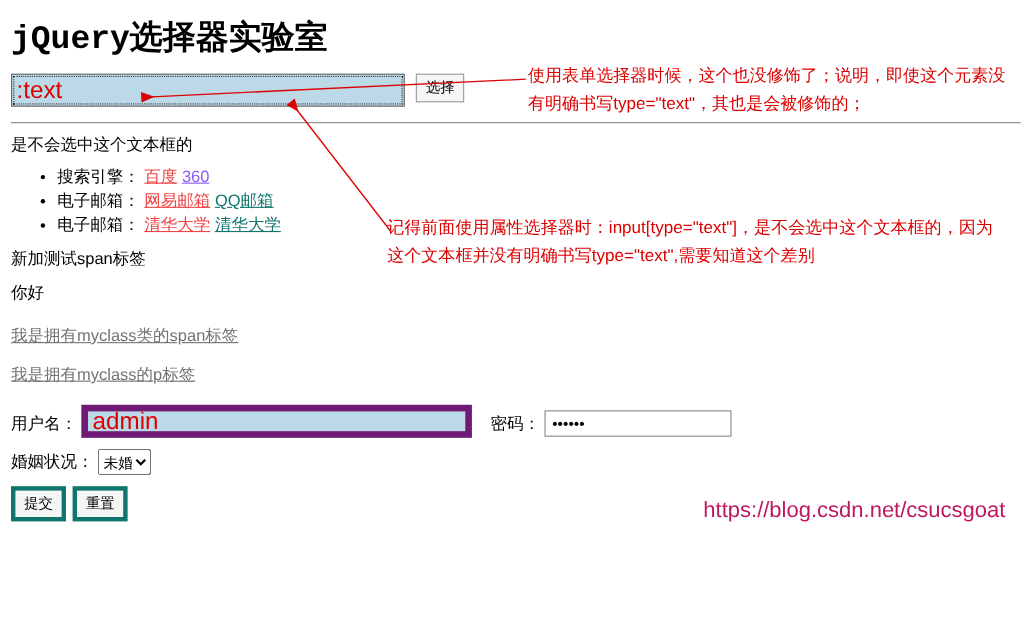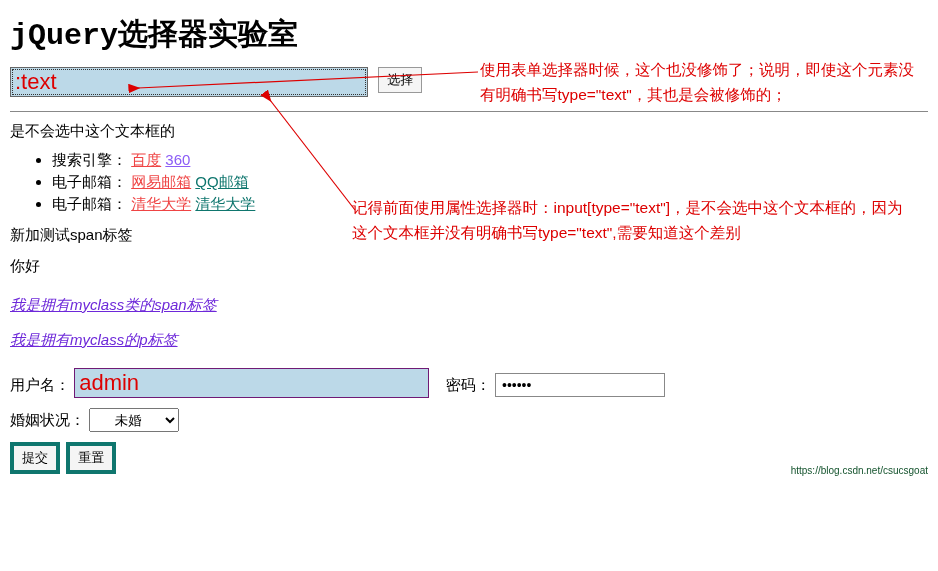--- a/index.html
+++ b/index.html
@@ -60,50 +60,48 @@
       margin: 3px 0;
       list-style: disc;
     }
     a {
       text-decoration: underline;
     }
     .blue-link { color: #0f766e; }
     .green-link { color: #8b5cf6; }
     .purple-link { color: #ef4444; }
     .italic-blue {
-      color: #6d28d9;
-      font-style: italic;
+      color: #737373;
       text-decoration: underline;
       margin: 8px 0;
       display: inline-block;
     }
     .para {
       margin: 12px 0;
     }
     .user-input {
       width: 355px;
       height: 30px;
       background: #bcd9e8;
-      border: 1px solid #701a75;
+      border: 6px solid #701a75;
       font-size: 22px;
       color: #d00;
       padding: 0 4px;
       font-family: Arial, sans-serif;
     }
     .pwd-input {
       width: 170px;
       height: 24px;
       border: 1px solid #888;
       padding: 0 6px;
       font-size: 14px;
     }
     .marital-select {
       height: 24px;
-      width: 90px;
-      text-align: center;
+      width: 48px;
     }
     .form-buttons button {
       padding: 3px 8px;
       font-size: 13px;
       border: 4px solid #0f766e;
       background: #f5f5f5;
       cursor: pointer;
       margin-right: 2px;
     }
     .form-row {
@@ -121,23 +119,23 @@
       width: 440px;
     }
     .annot2 {
       top: 196px;
       left: 352px;
       width: 560px;
     }
     .watermark {
       position: absolute;
       bottom: 6px;
-      right: 10px;
-      color: #14532d;
-      font-size: 10px;
+      right: 24px;
+      color: #be185d;
+      font-size: 20px;
     }
     svg.arrow {
       position: absolute;
       top: 0;
       left: 0;
       pointer-events: none;
     }
   </style>
 </head>
 <body>

